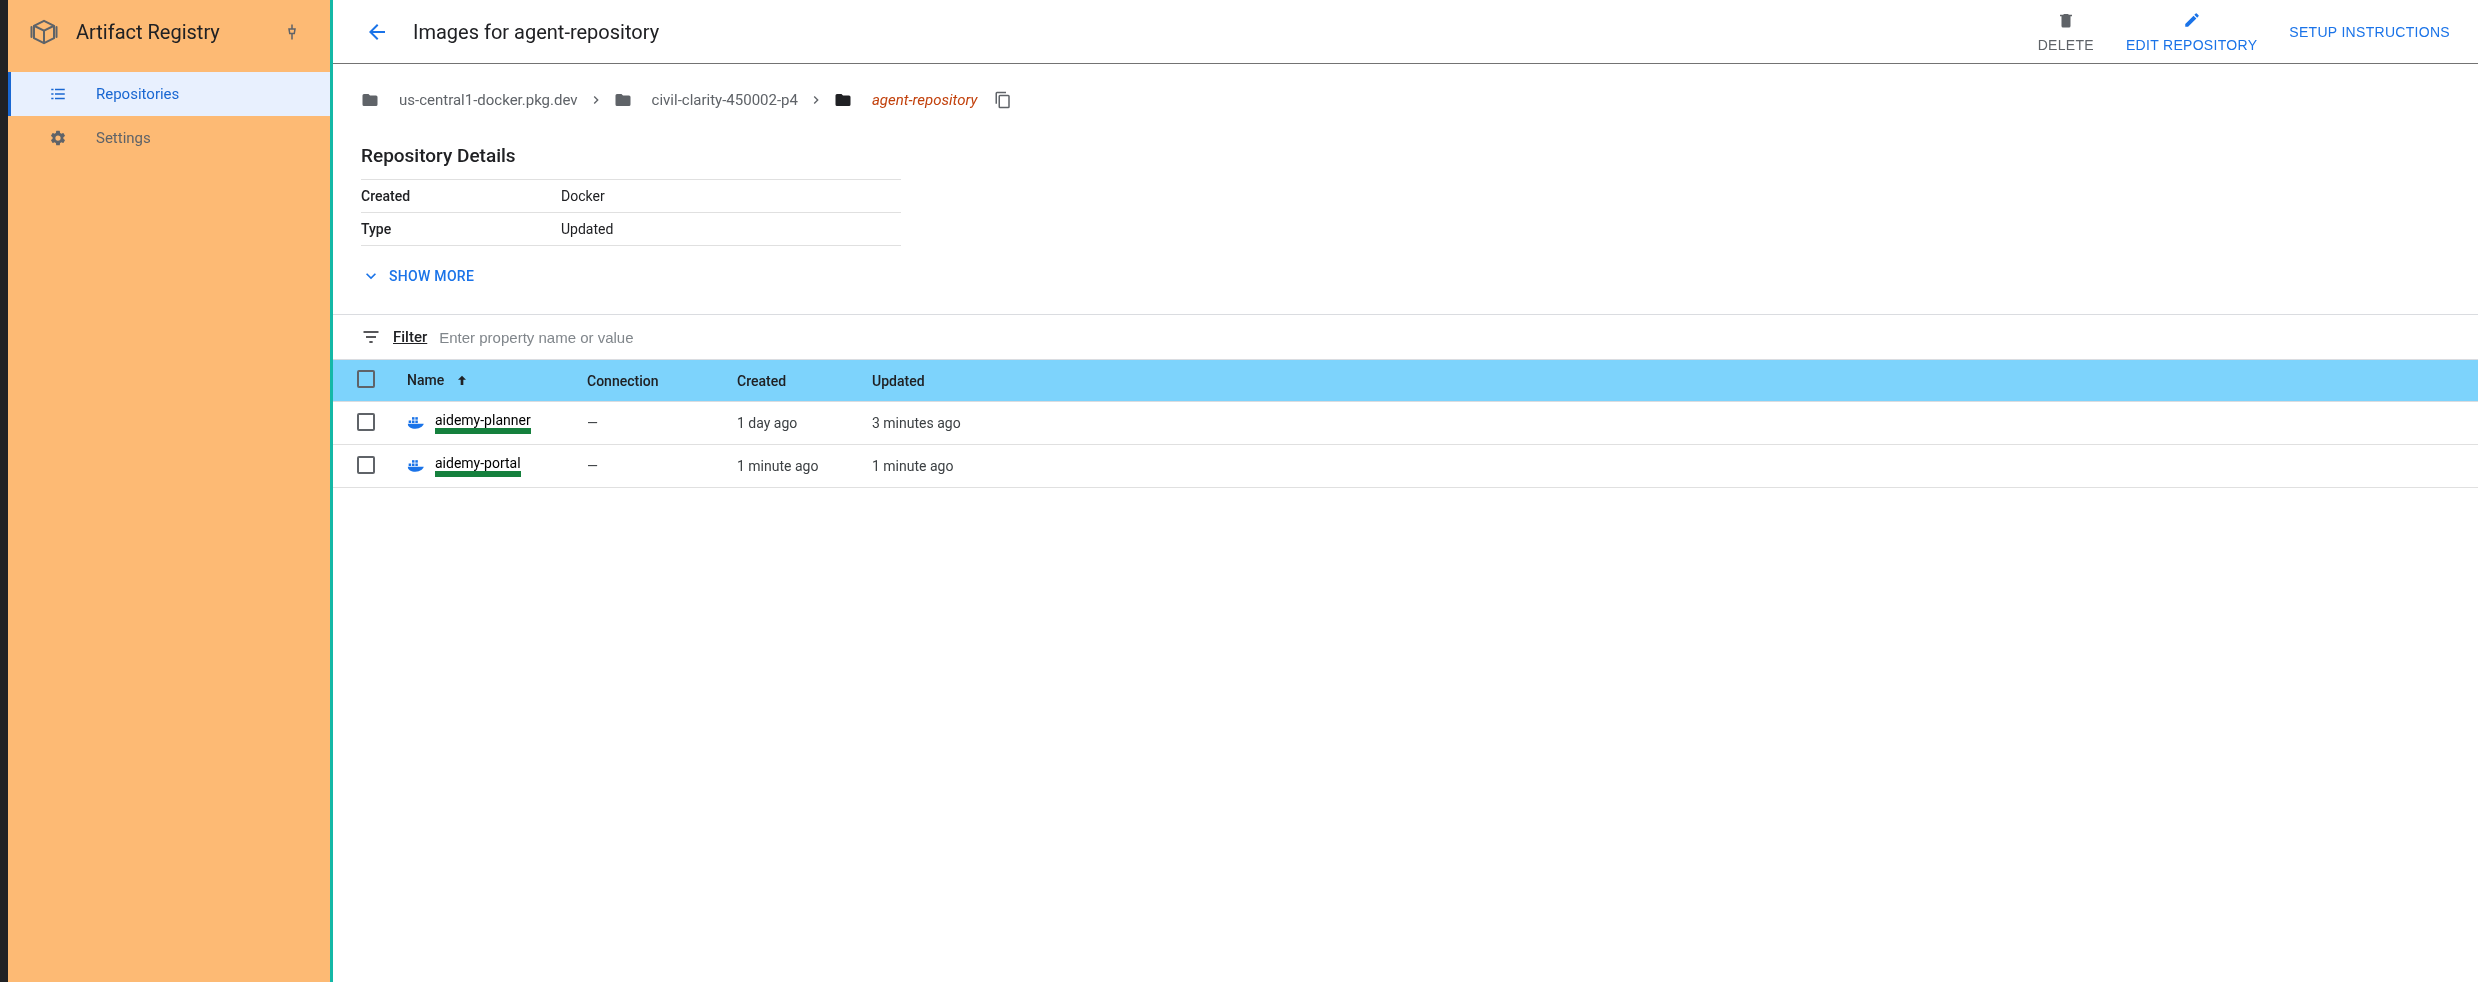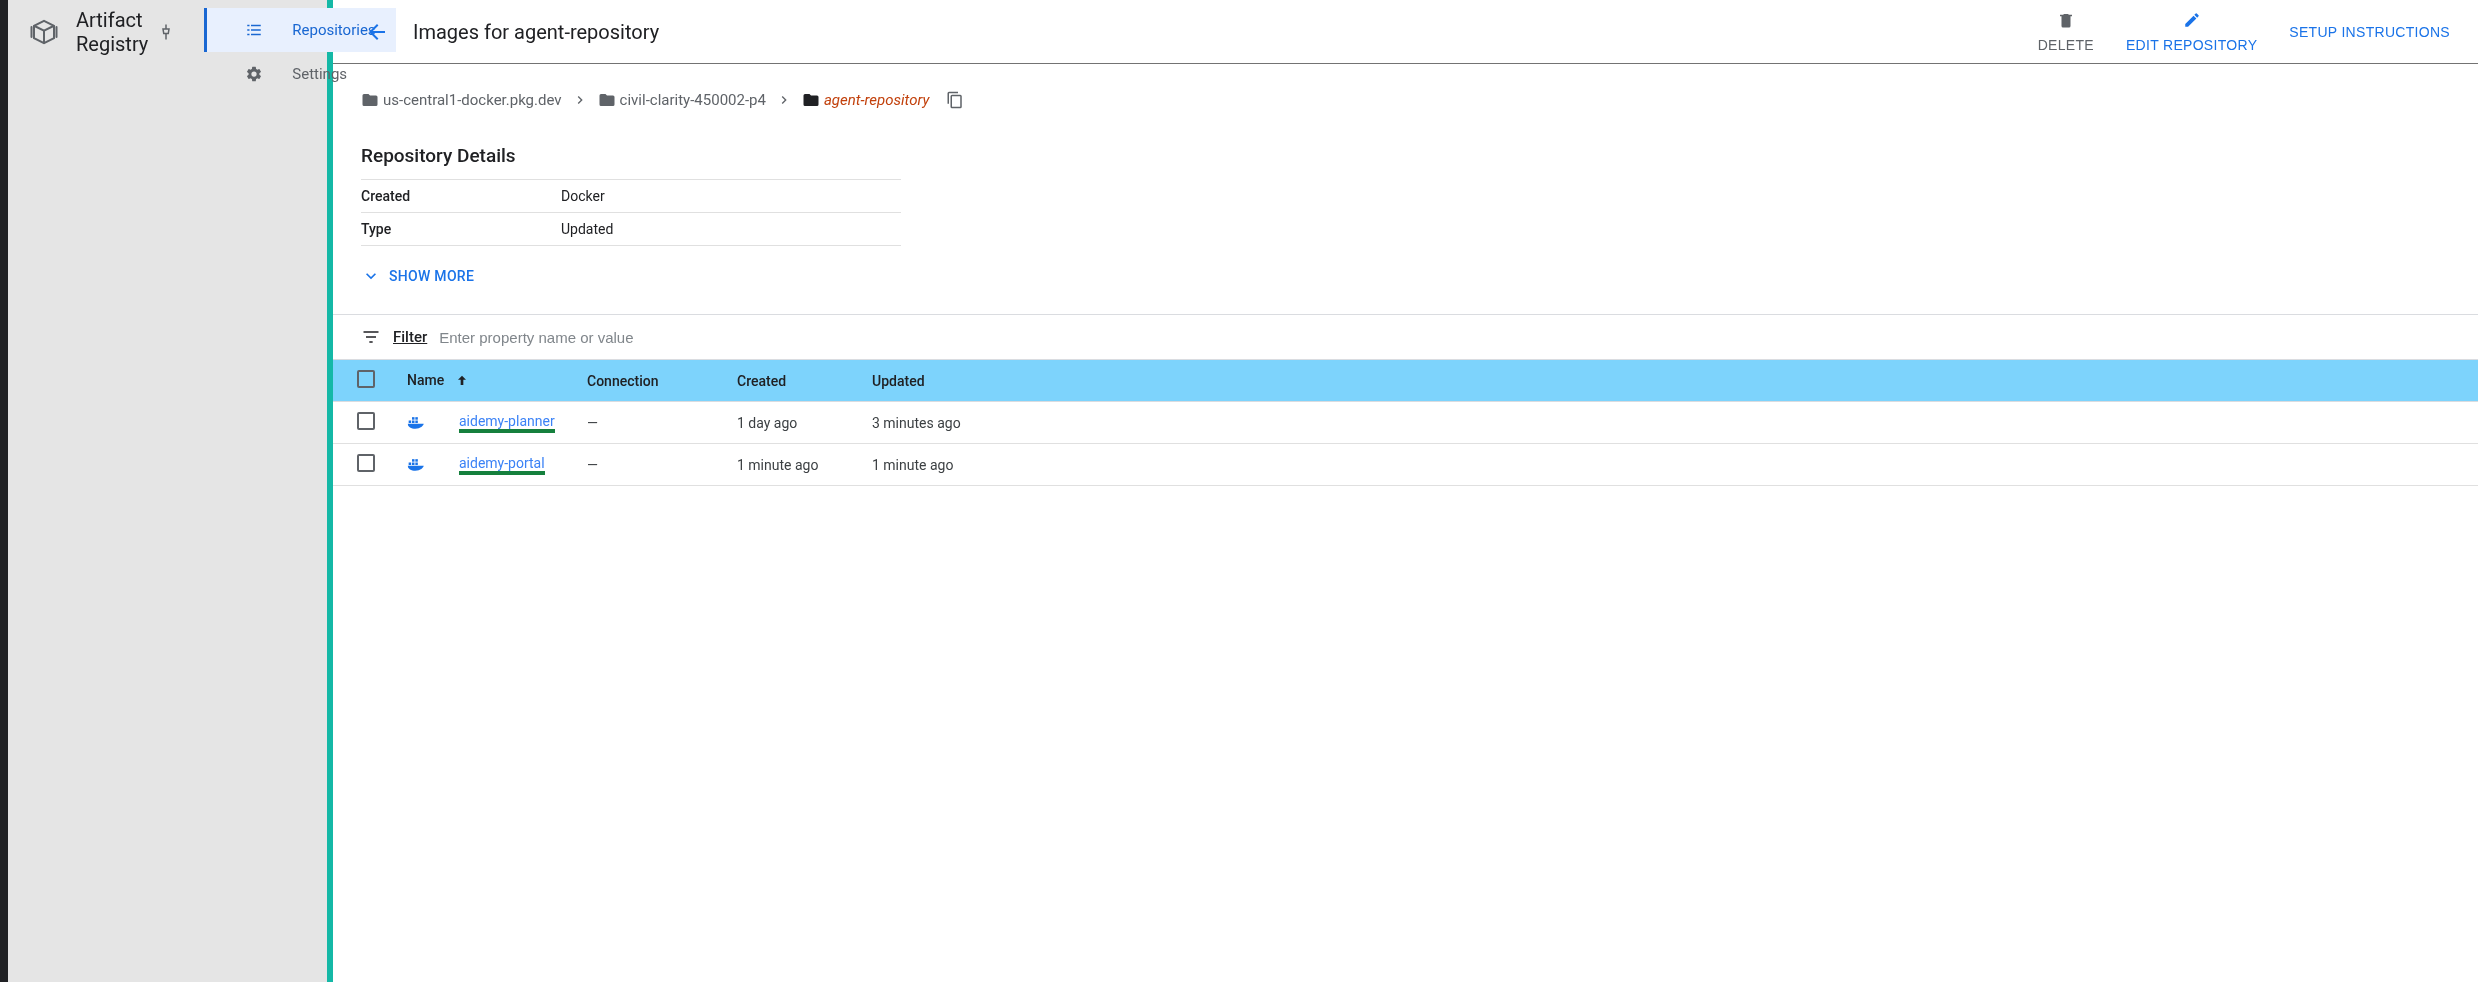--- a/index.html
+++ b/index.html
@@ -4,21 +4,21 @@
 <style>
 * { box-sizing: border-box; margin: 0; padding: 0; }
 body { font-family: 'Google Sans', Roboto, Arial, sans-serif; font-size: 14px; color: #202124; background: #fff; }
 
 .app { display: flex; height: 100vh; }
 
 
 .edge-strip { width: 8px; background: #202124; }
 
 
-.sidebar { width: 325px; border-right: 6px solid #14b8a6; background: #e5e5e5; display: flex; flex-direction: row; }
+.sidebar { width: 325px; border-right: 3px solid #14b8a6; background: #fdba74; display: flex; flex-direction: column; }
 .sidebar-header { display: flex; align-items: center; padding: 16px 20px; height: 64px; }
 .product-icon { width: 32px; height: 32px; margin-right: 16px; display: flex; align-items: center; justify-content: center; }
 .product-title { font-size: 20px; font-weight: 400; color: #202124; flex: 1; }
 .pin-btn { width: 36px; height: 36px; border: none; background: none; cursor: pointer; display: flex; align-items: center; justify-content: center; color: #5f6368; border-radius: 50%; }
 
 .nav-list { list-style: none; padding-top: 8px; }
 .nav-item { display: flex; align-items: center; height: 44px; padding: 0 20px 0 40px; cursor: pointer; color: #5f6368; }
 .nav-item.active { background: #e8f0fe; color: #1967d2; border-left: 3px solid #1967d2; padding-left: 37px; }
 .nav-item-icon { width: 20px; height: 20px; margin-right: 28px; display: flex; align-items: center; justify-content: center; }
 .nav-item-label { font-size: 15px; }
@@ -30,21 +30,21 @@
 .back-btn { width: 40px; height: 40px; border: none; background: none; cursor: pointer; display: flex; align-items: center; justify-content: center; color: #1a73e8; border-radius: 50%; margin-right: 8px; }
 .page-title { font-size: 20px; font-weight: 400; color: #202124; flex: 1; }
 .toolbar-actions { display: flex; gap: 24px; align-items: center; }
 .toolbar-btn { display: flex; align-items: center; gap: 8px; border: none; background: none; cursor: pointer; font-size: 14px; font-weight: 500; color: #1a73e8; padding: 8px 4px; letter-spacing: 0.3px; flex-direction: column; }
 .toolbar-btn.delete { color: #5f6368; }
 .toolbar-btn .btn-icon { width: 18px; height: 18px; display: flex; align-items: center; justify-content: center; }
 
 .content { padding: 20px 28px; }
 
 .breadcrumb { display: flex; align-items: center; gap: 10px; font-size: 15px; color: #5f6368; margin-bottom: 28px; flex-wrap: wrap; }
-.breadcrumb-item { display: flex; align-items: flex-start; gap: 4px; cursor: pointer; }
+.breadcrumb-item { display: flex; align-items: flex-start; gap: 20px; cursor: pointer; }
 .breadcrumb-item.current { color: #c2410c; font-style: italic; }
 .breadcrumb-sep { color: #5f6368; }
 .folder-icon { width: 18px; height: 18px; }
 .copy-btn { width: 32px; height: 32px; border: none; background: none; cursor: pointer; display: flex; align-items: center; justify-content: center; color: #5f6368; border-radius: 50%; }
 
 .section-title { font-size: 19px; font-weight: 500; color: #202124; margin-bottom: 12px; }
 
 .details-table { width: 540px; border-collapse: collapse; margin-bottom: 12px; }
 .details-table tr { border-top: 1px solid #e0e0e0; border-bottom: 1px solid #e0e0e0; }
 .details-table td { padding: 8px 0; font-size: 14px; }
@@ -60,21 +60,21 @@
 
 .data-table { width: 100%; border-collapse: collapse; }
 .data-table thead { background: #7dd3fc; border-top: 1px solid #dadce0; border-bottom: 1px solid #dadce0; }
 .data-table th { text-align: left; padding: 10px 16px; font-size: 14px; font-weight: 500; color: #202124; }
 .data-table th:first-child, .data-table td:first-child { width: 50px; text-align: center; padding-left: 24px; }
 .data-table tbody tr { border-bottom: 1px solid #e0e0e0; }
 .data-table td { padding: 10px 16px; font-size: 14px; color: #3c4043; }
 .checkbox { width: 18px; height: 18px; border: 2px solid #5f6368; border-radius: 2px; display: inline-block; cursor: pointer; }
 .name-cell { display: flex; align-items: center; gap: 8px; }
 .docker-icon { width: 20px; height: 16px; color: #1a73e8; }
-.name-link { color: #3b82f6; text-decoration: none; border-bottom: 4px solid #15803d; cursor: pointer; margin-left: 24px; }
+.name-link { color: #000000; text-decoration: none; border-bottom: 6px solid #15803d; cursor: pointer; }
 .sort-arrow { margin-left: 6px; }
 
 .col-name { width: 180px; }
 .col-conn { width: 150px; }
 .col-created { width: 135px; }
 .col-updated { }
 
 svg { display: block; }
 </style>
 </head>

